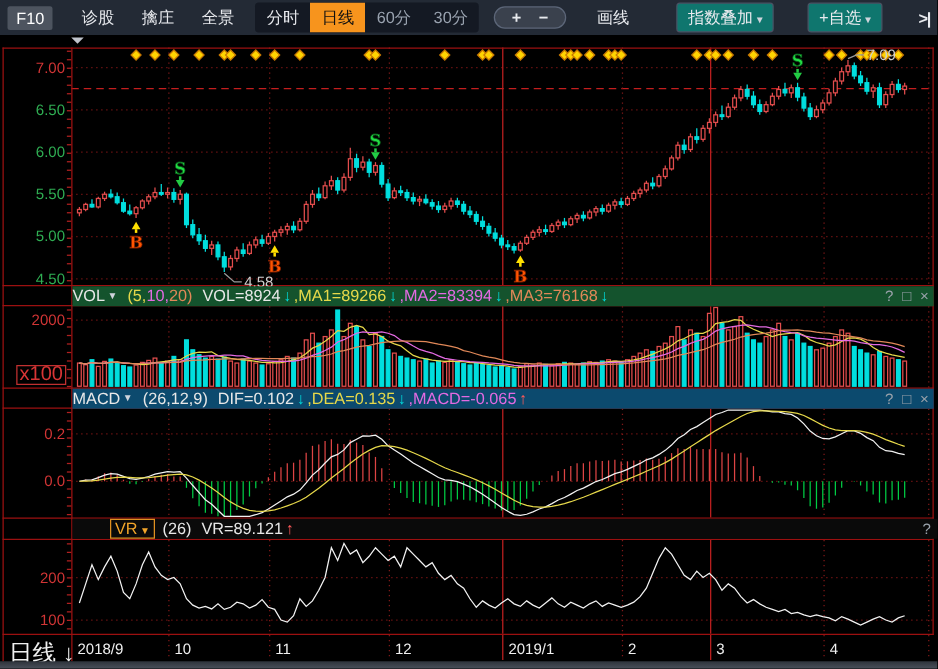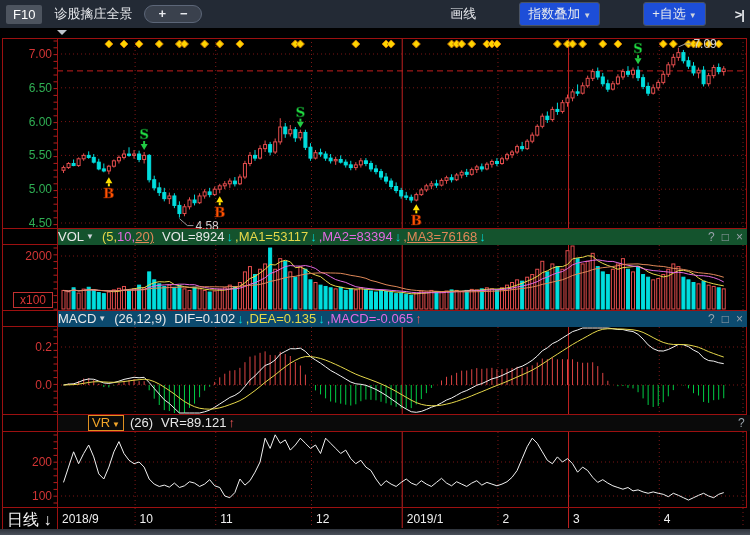--- a/index.html
+++ b/index.html
@@ -4,66 +4,73 @@
 <style>
   html,body{margin:0;padding:0;background:#000;}
   body{width:750px;height:535px;overflow:hidden;font-family:"Liberation Sans",sans-serif;}
   .app{position:relative;width:750px;height:427px;background:#000;}
 
   
   .toolbar{position:absolute;left:0;top:0;width:750px;height:28px;background:#232a35;
            display:flex;align-items:center;box-sizing:border-box;padding:0 6px;font-size:13px;color:#e8eaee;}
   .tb-btn{border-radius:2px;padding:2px 7px;cursor:default;white-space:nowrap;}
   .tb-grey{background:#4d545f;color:#fff;margin-right:12px;}
-  .tb-link{margin:0 0;color:#e8eaee;white-space:nowrap;}
+  .tb-link{margin:0 11px;color:#e8eaee;white-space:nowrap;}
   .tb-orange{background:#f7941d;color:#8b2500;font-weight:bold;margin:0 10px;}
   .period-group{display:flex;align-items:center;background:#141923;border-radius:3px;margin-left:6px;overflow:hidden;}
   .period{padding:3px 9px;color:#9aa3b0;white-space:nowrap;}
   .period.first{color:#e8eaee;}
   .period.selected{background:#f7941d;color:#111;}
   .period .caret,.tb-caret{font-size:8px;color:#cfd4dc;margin-left:3px;}
   .zoom-pill{display:flex;align-items:center;background:#3a414d;border:1px solid #5c6678;border-radius:10px;
              margin-left:12px;padding:0 6px;height:16px;}
   .zoom-pill span{color:#e8eaee;font-weight:bold;padding:0 7px;font-size:13px;line-height:14px;}
   .tb-right{margin-left:auto;display:flex;align-items:center;gap:19px;}
-  .tb-dark{background:#1d4ed8;border:1px solid #495364;color:#e8eaee;border-radius:3px;padding:2px 8px;margin-left:24px;white-space:nowrap;}
+  .tb-dark{background:#0f766e;border:1px solid #495364;color:#e8eaee;border-radius:3px;padding:2px 8px;margin-left:8px;white-space:nowrap;font-family:Liberation Mono, monospace;}
   .tb-collapse{color:#e8eaee;font-weight:bold;margin-left:10px;letter-spacing:-1px;}
 
   
   .phead{position:absolute;left:58px;width:689px;height:16px;font-size:13px;line-height:16px;
          display:flex;align-items:center;white-space:nowrap;color:#e8e8e8;}
   .phead .gap{width:8px;display:inline-block;}
-  .w{color:#e8e8e8;} .yel{color:#e6d84a;} .mag{color:#e26ae2;} .sal{color:#e08858;text-decoration:underline;}
+  .w{color:#e8e8e8;} .yel{color:#e6d84a;} .mag{color:#e26ae2;} .sal{color:#e08858;}
   .cyan-ar{color:#00dede;font-weight:bold;padding:0 2px;} .red-ar{color:#ff5a5a;font-weight:bold;padding:0 2px;}
   .caret-sm{font-size:8px;color:#cfd4dc;margin-left:2px;}
   .win-icons{margin-left:auto;color:#9aa2ab;font-size:12px;letter-spacing:0;display:flex;gap:7px;padding-right:4px;}
   .vr-box{border:1px solid #e09020;color:#f2a52a;padding:0 3px;height:14px;line-height:14px;margin-right:6px;}
   #vol-header{top:229px;background:#14532d;}
   #macd-header{top:311px;background:#0c4a6e;}
   #vr-header{top:415px;background:#0a0a0a;padding-left:30px;}
 
   
   .x100-box{position:absolute;left:13px;top:292px;width:38px;height:14px;border:1px solid #c23030;color:#d93535;
-            font-size:12px;line-height:14px;text-align:center;}
-  .period-axis{position:absolute;left:7px;top:510px;font-size:16px;color:#f0f0f0;}
+            font-size:16px;line-height:14px;text-align:center;}
+  .period-axis{position:absolute;left:7px;top:510px;font-size:19px;color:#f0f0f0;}
   .bottom-strip{position:absolute;left:0;top:529px;width:750px;height:6px;
                 background:linear-gradient(#2e333b,#4a505a);}
   svg{position:absolute;left:0;top:0;}
 </style>
 </head>
 <body>
 
 <div class="app">
 
   <div class="toolbar">
     <div class="tb-btn tb-grey">F10</div>
     <div class="tb-link">诊股</div>
     <div class="tb-link">擒庄</div>
     <div class="tb-link">全景</div>
 
+    <div class="period-group">
+      <span class="period first">分时</span>
+      <span class="period selected">日线</span>
+      <span class="period">60分</span>
+      <span class="period">30分</span>
+
+    </div>
 
     <div class="zoom-pill">
       <span>+</span>
       <span>−</span>
     </div>
 
     <div class="tb-right">
       <span class="tb-link">画线</span>
       <span class="tb-dark"><span>指数叠加</span><span class="tb-caret">▼</span></span>
       <span class="tb-dark"><span>+自选</span><span class="tb-caret">▼</span></span>
@@ -808,21 +815,21 @@
   <div class="phead" id="vol-header">
     <span class="w">VOL</span>
       <span class="caret-sm">▼</span>
     <span class="gap"></span>
     <span class="yel">(5,</span>
       <span class="mag">10,</span>
       <span class="sal">20)</span>
     <span class="gap"></span>
     <span class="w">VOL=8924</span>
       <span class="cyan-ar">↓</span>
-    <span class="yel">,MA1=53117</span>
+    <span class="yel">,MA1=89266</span>
       <span class="cyan-ar">↓</span>
     <span class="mag">,MA2=83394</span>
       <span class="cyan-ar">↓</span>
     <span class="sal">,MA3=76168</span>
       <span class="cyan-ar">↓</span>
     <span class="win-icons">
         <span>?</span>
         <span>□</span>
         <span>×</span>
       </span>

